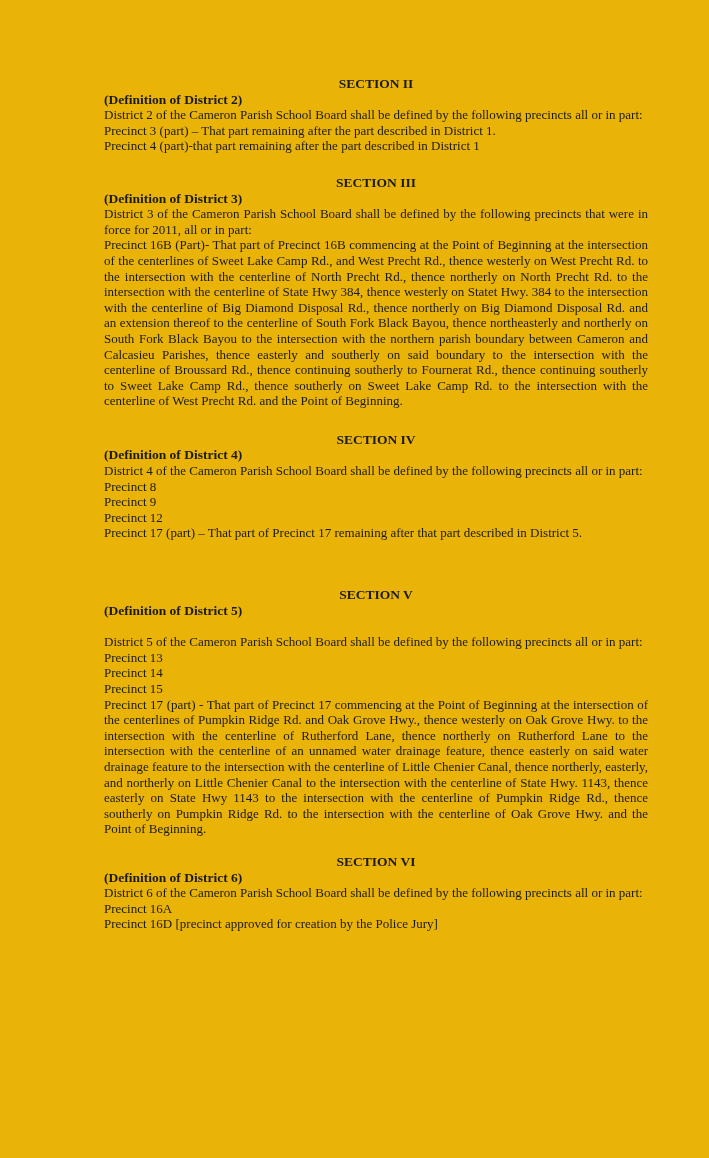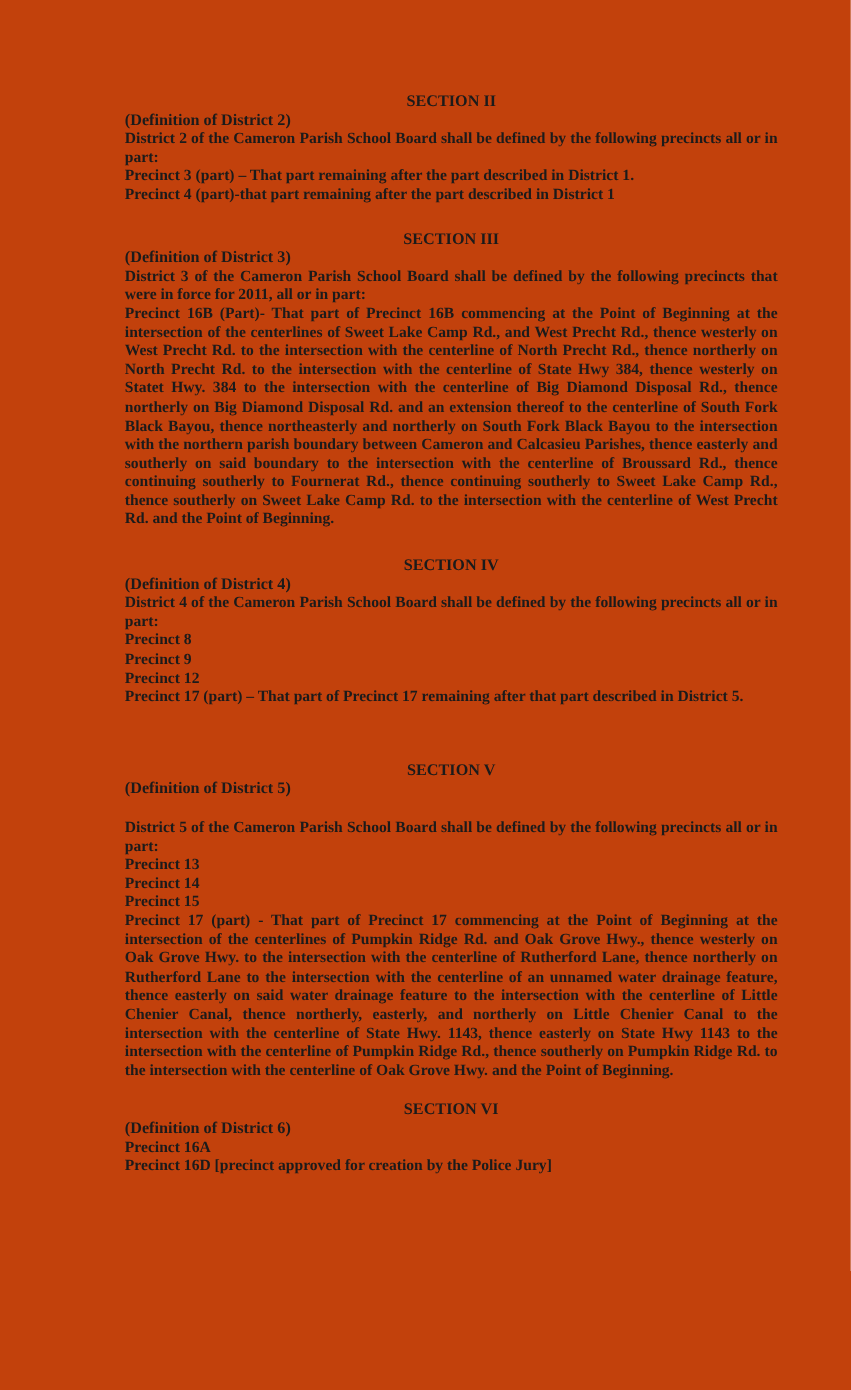--- a/index.html
+++ b/index.html
@@ -5,21 +5,21 @@
   html, body {
     margin: 0;
     padding: 0;
     background: #e8e8e8;
   }
   .page {
     position: relative;
     width: 709px;
     height: 1158px;
     margin: 0 auto;
-    background: #c2410c;
+    background: #eab308;
     overflow: hidden;
     font-family: "Liberation Serif", "DejaVu Serif", serif;
     color: #1b1b1b;
   }
   .content {
     position: absolute;
     left: 104px;
     top: 76px;
     width: 544px;
     font-size: 13px;
@@ -35,21 +35,20 @@
   .sec-subheading {
     font-size: 13.5px;
     font-weight: bold;
     text-align: left;
     margin: 0;
     line-height: 15.6px;
   }
   .para {
     margin: 0;
     line-height: 15.6px;
-    font-weight: bold;
   }
   .para.justify {
     text-align: justify;
     text-justify: inter-word;
   }
   
   .gap-sm { margin-top: 17px; font-family: Liberation Serif, serif; }
   .gap-md { margin-top: 21px; }
   .gap-lg { margin-top: 23px; }
   .gap-xl { margin-top: 46px; }
@@ -92,18 +91,19 @@
       <p class="para justify">District 5 of the Cameron Parish School Board shall be defined by the following precincts all or in part:</p>
       <p class="para">Precinct 13</p>
       <p class="para">Precinct 14</p>
       <p class="para">Precinct 15</p>
       <p class="para justify">Precinct 17 (part) - That part of Precinct 17 commencing at the Point of Beginning at the intersection of the centerlines of Pumpkin Ridge Rd. and Oak Grove Hwy., thence westerly on Oak Grove Hwy. to the intersection with the centerline of Rutherford Lane, thence northerly on Rutherford Lane to the intersection with the centerline of an unnamed water drainage feature, thence easterly on said water drainage feature to the intersection with the centerline of Little Chenier Canal, thence northerly, easterly, and northerly on Little Chenier Canal to the intersection with the centerline of State Hwy. 1143, thence easterly on State Hwy 1143 to the intersection with the centerline of Pumpkin Ridge Rd., thence southerly on Pumpkin Ridge Rd. to the intersection with the centerline of Oak Grove Hwy. and the Point of Beginning.</p>
     </section>
 
     <section>
       <h2 class="sec-heading gap-sm">SECTION VI</h2>
       <h3 class="sec-subheading">(Definition of District 6)</h3>
+      <p class="para justify">District 6 of the Cameron Parish School Board shall be defined by the following precincts all or in part:</p>
       <p class="para">Precinct 16A</p>
       <p class="para">Precinct 16D [precinct approved for creation by the Police Jury]</p>
     </section>
 
   </div>
 </div>
 
 </body></html>

